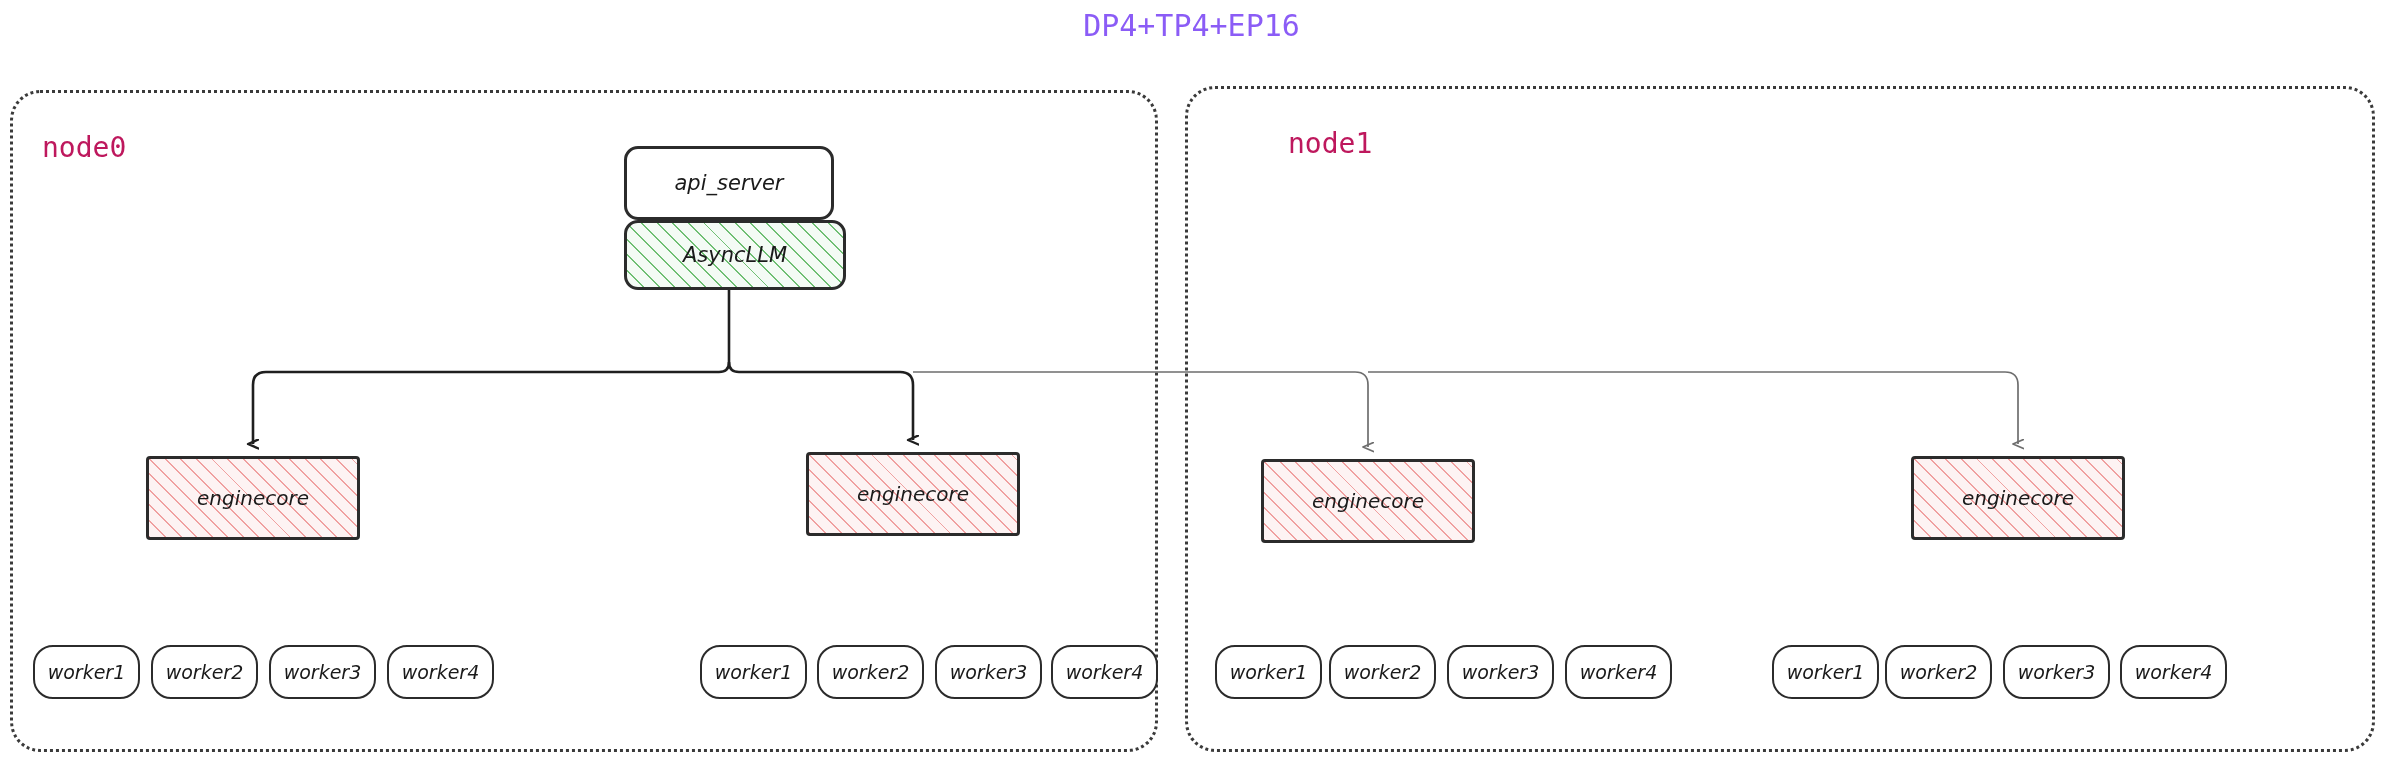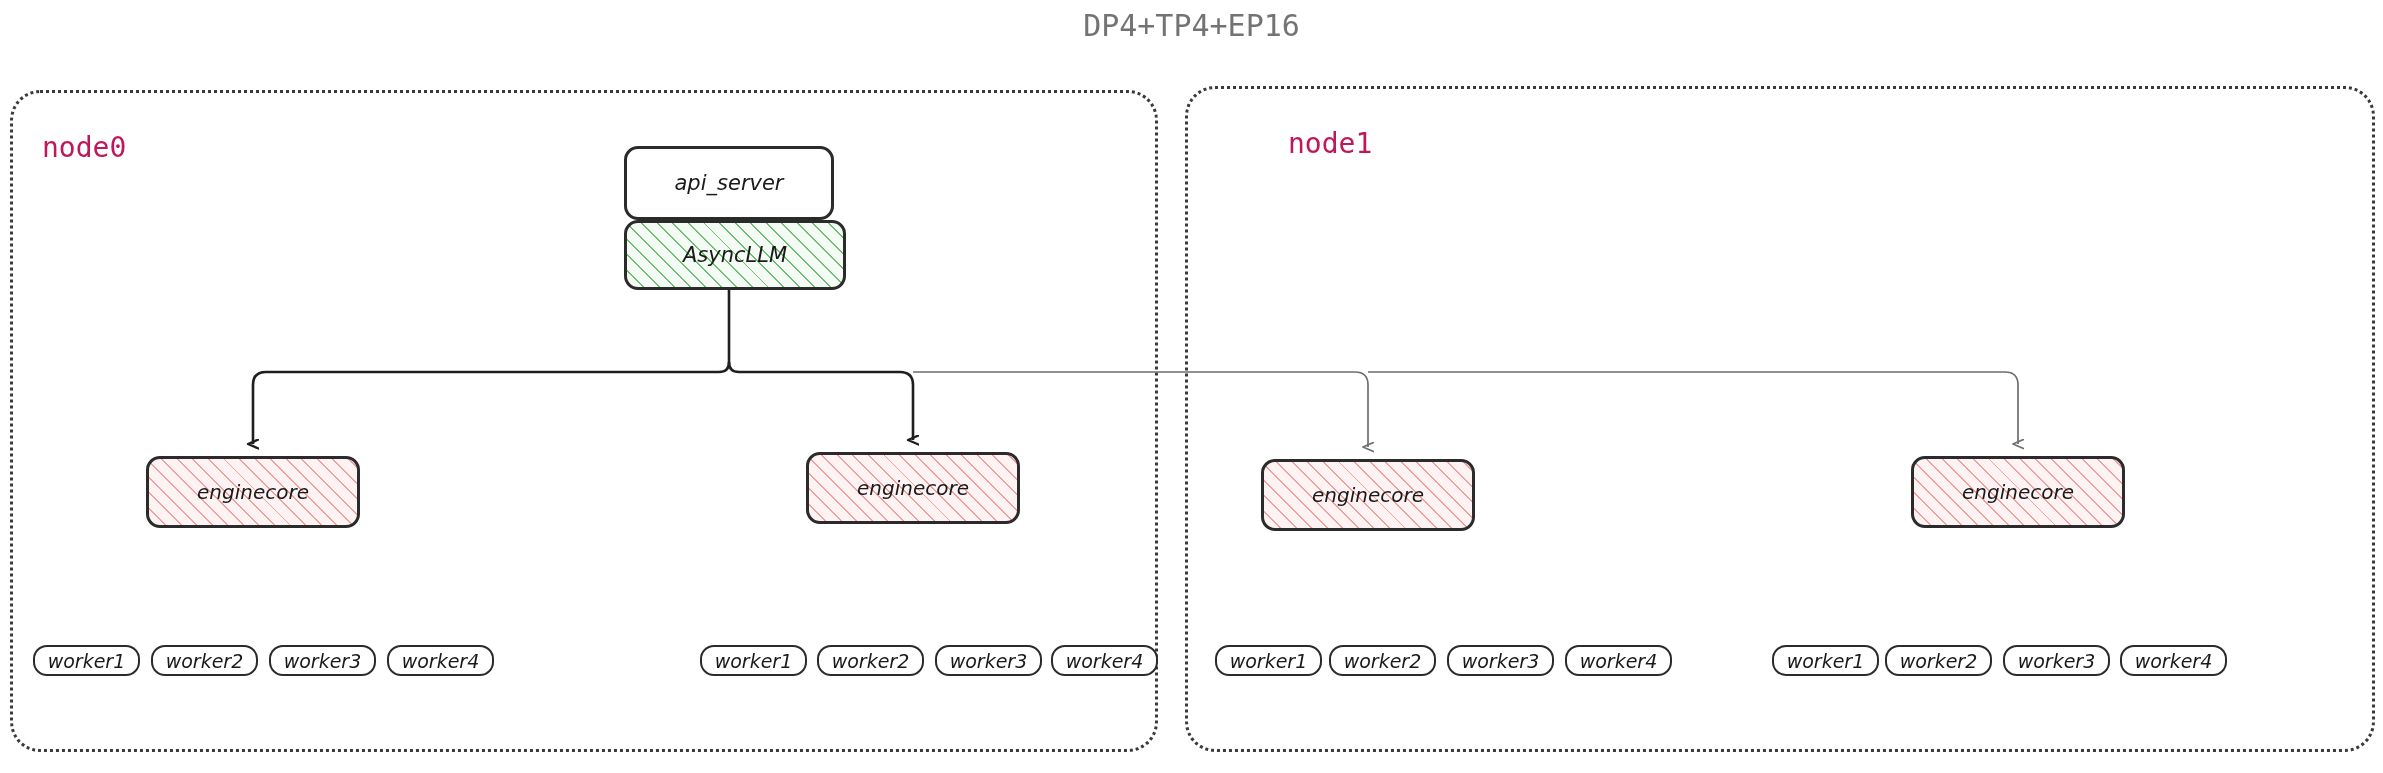--- a/index.html
+++ b/index.html
@@ -17,21 +17,21 @@
 
   
   #diagram-title {
     position: absolute;
     left: 0;
     top: 8px;
     width: 2383px;
     text-align: center;
     font-family: "DejaVu Sans Mono", "Liberation Mono", monospace;
     font-size: 30px;
-    color: #737373;
+    color: #8b5cf6;
     letter-spacing: 0px;
     white-space: pre;
   }
 
   
   .node-container {
     position: absolute;
     border: 3px dotted #3a3a3a;
     border-radius: 30px;
     box-sizing: border-box;
@@ -81,39 +81,39 @@
     background-color: #f4fbf5;
     background-image: repeating-linear-gradient(
       45deg,
       #6fbf73 0px, #6fbf73 1.4px,
       rgba(0,0,0,0) 1.4px, rgba(0,0,0,0) 11px
     );
   }
 
   
   .box-enginecore {
-    top: 456px; width: 214px; height: 72px;
-    border-radius: 14px;
+    top: 456px; width: 214px; height: 84px;
+    border-radius: 4px;
     font-size: 20px;
     background-color: #fdf3f3;
     background-image: repeating-linear-gradient(
       45deg,
       #f0a0a0 0px, #f0a0a0 1.4px,
       rgba(0,0,0,0) 1.4px, rgba(0,0,0,0) 11px
     );
   }
   #box-enginecore-0 { left: 146px;  top: 456px; }
   #box-enginecore-1 { left: 806px;  top: 452px; }
   #box-enginecore-2 { left: 1261px; top: 459px; }
   #box-enginecore-3 { left: 1911px; top: 456px; }
 
   
   .box-worker {
-    height: 31px;
-    border-radius: 14px;
+    height: 54px;
+    border-radius: 20px;
     border-width: 2.5px;
     background: #ffffff;
     font-size: 19px;
     padding: 0 12px;
   }
 
   
   #connectors {
     position: absolute;
     left: 0; top: 0;

